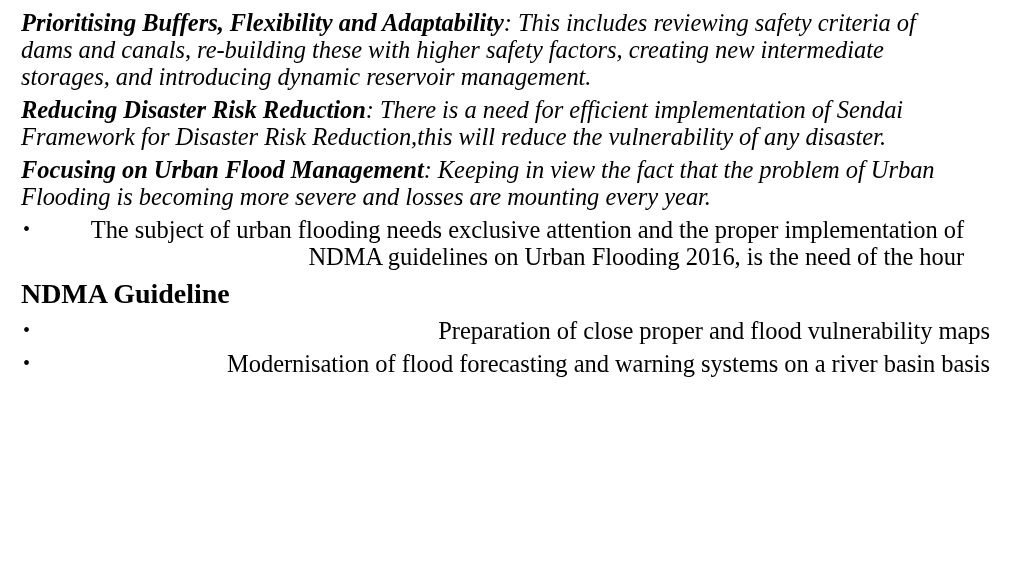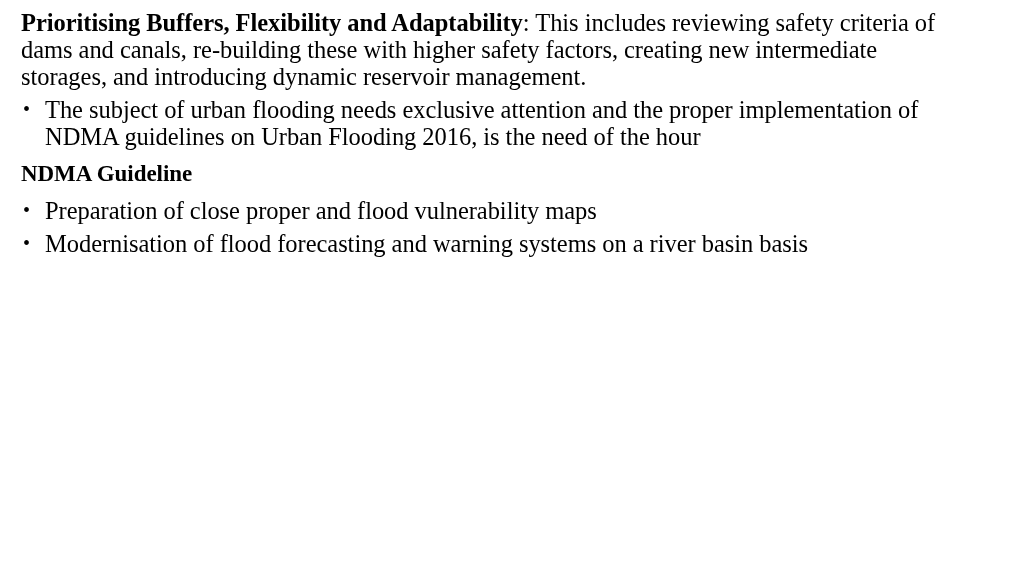--- a/index.html
+++ b/index.html
@@ -27,29 +27,30 @@
   }
 
   
   .para {
     font-size: 24.5px;
     line-height: 27px;
     margin: 0 0 8px 0;
     text-align: left;
     letter-spacing: -0.05px;
     word-spacing: 0px;
+    font-style: italic;
   }
 
   .para .lead {
     font-weight: bold;
   }
 
   
   .heading {
-    font-size: 23px;
+    font-size: 28px;
     line-height: 27px;
     font-weight: bold;
     margin: 0 0 8px 0;
     letter-spacing: -0.05px;
   }
   .heading .tail {
     font-weight: normal;
   }
 
   
@@ -63,37 +64,40 @@
   }
   .bullet .dot {
     position: absolute;
     left: 2px;
     top: 0;
     font-size: 20px;
     line-height: 27px;
   }
   .bullet .btext {
     display: block;
+    text-align: right;
   }
 
   
   .gap-sm { margin-bottom: 6px; }
   .gap-md { margin-bottom: 10px; }
 
   .right-pad-wide { padding-right: 40px; }
   .right-pad-narrow { padding-right: 26px; }
 </style>
 </head>
 <body>
 
 <div class="slide">
 
   <p class="para gap-sm right-pad-wide"><span class="lead">Prioritising Buffers, Flexibility and Adaptability</span><span class="body">: This includes reviewing safety criteria of dams and canals, re-building these with higher safety factors, creating new intermediate storages, and introducing dynamic reservoir management.</span></p>
 
+  <p class="para gap-sm right-pad-wide"><span class="lead">Reducing Disaster Risk Reduction</span><span class="body">: There is a need for efficient implementation of Sendai Framework for Disaster Risk Reduction,this will reduce the vulnerability of any disaster.</span></p>
 
+  <p class="para gap-sm right-pad-wide"><span class="lead">Focusing on Urban Flood Management</span><span class="body">: Keeping in view the fact that the problem of Urban Flooding is becoming more severe and losses are mounting every year.</span></p>
 
   <div class="bullet gap-md right-pad-narrow">
       <span class="dot">•</span>
       <span class="btext">The subject of urban flooding needs exclusive attention and the proper implementation of NDMA guidelines on Urban Flooding 2016, is the need of the hour</span>
     </div>
 
   <p class="heading gap-md">NDMA Guideline</p>
 
 
   <div class="bullet gap-sm">

